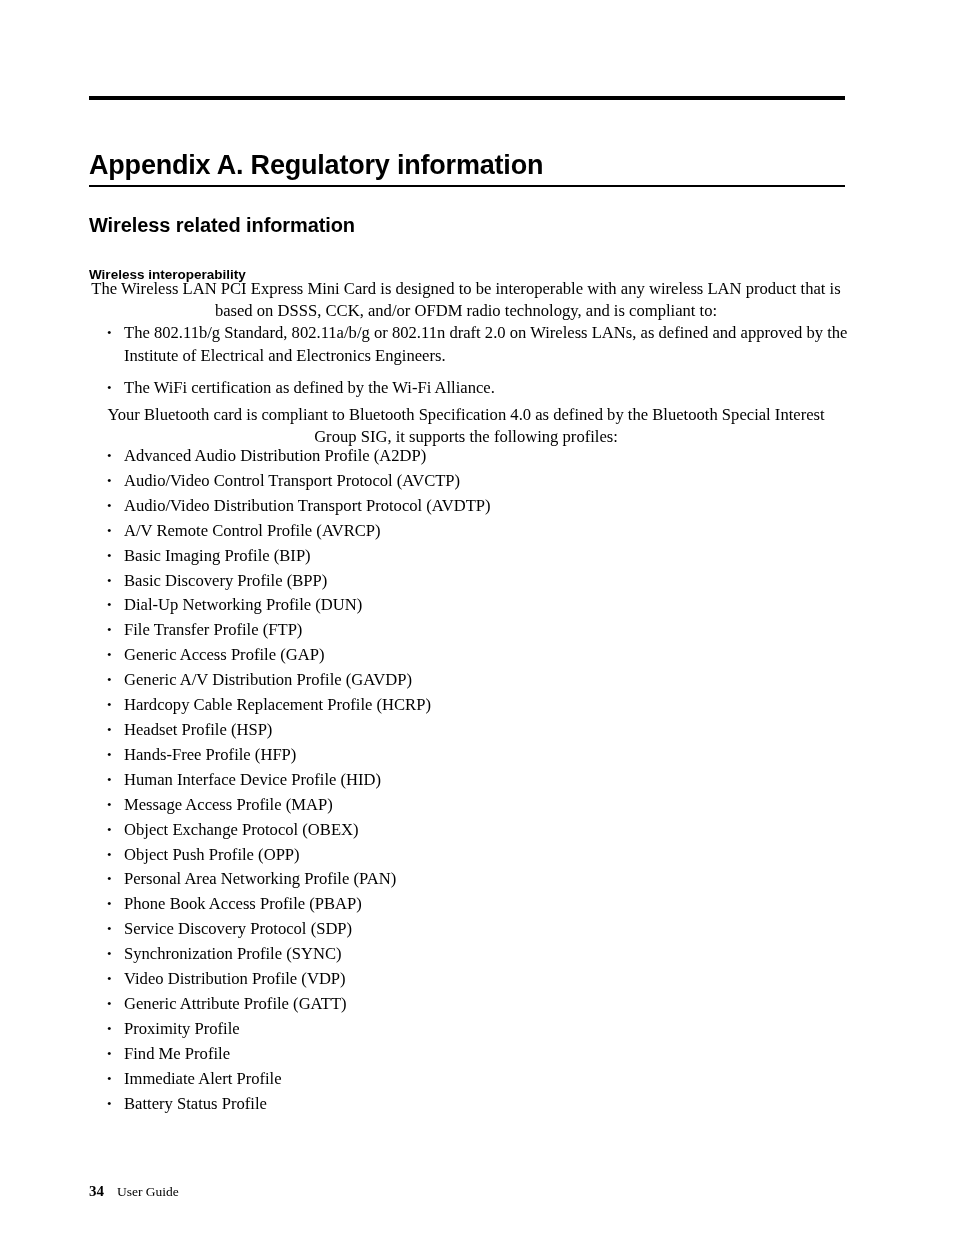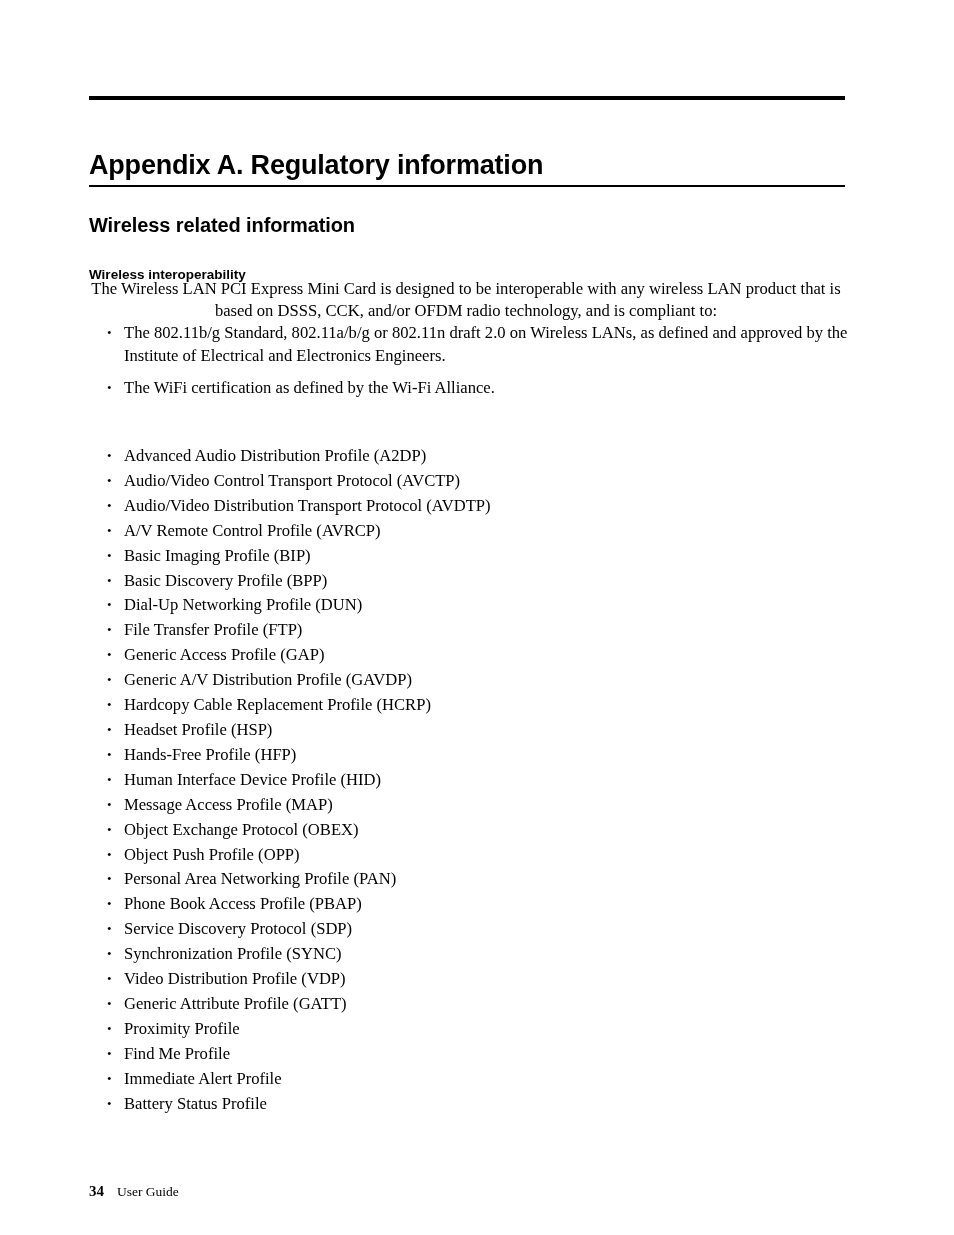--- a/index.html
+++ b/index.html
@@ -151,20 +151,21 @@
 
   <h3 class="sub-heading">Wireless interoperability</h3>
 
   <p class="para para-intro">The Wireless LAN PCI Express Mini Card is designed to be interoperable with any wireless LAN product that is based on DSSS, CCK, and/or OFDM radio technology, and is compliant to:</p>
 
   <ul class="bullet-list list-standards">
     <li class="bullet-item">The 802.11b/g Standard, 802.11a/b/g or 802.11n draft 2.0 on Wireless LANs, as defined and approved by the Institute of Electrical and Electronics Engineers.</li>
     <li class="bullet-item">The WiFi certification as defined by the Wi-Fi Alliance.</li>
   </ul>
 
+  <p class="para para-bt">Your Bluetooth card is compliant to Bluetooth Specification 4.0 as defined by the Bluetooth Special Interest Group SIG, it supports the following profiles:</p>
 
   <ul class="bullet-list list-profiles">
     <li class="bullet-item">Advanced Audio Distribution Profile (A2DP)</li>
     <li class="bullet-item">Audio/Video Control Transport Protocol (AVCTP)</li>
     <li class="bullet-item">Audio/Video Distribution Transport Protocol (AVDTP)</li>
     <li class="bullet-item">A/V Remote Control Profile (AVRCP)</li>
     <li class="bullet-item">Basic Imaging Profile (BIP)</li>
     <li class="bullet-item">Basic Discovery Profile (BPP)</li>
     <li class="bullet-item">Dial-Up Networking Profile (DUN)</li>
     <li class="bullet-item">File Transfer Profile (FTP)</li>

